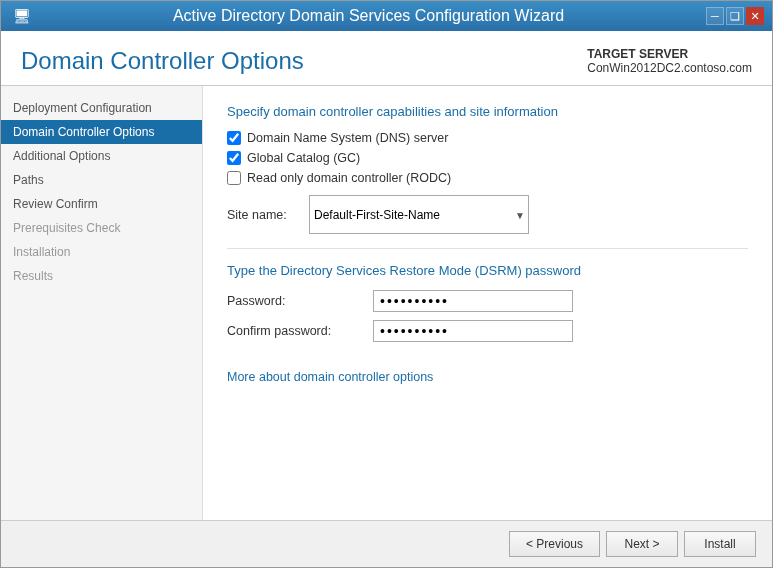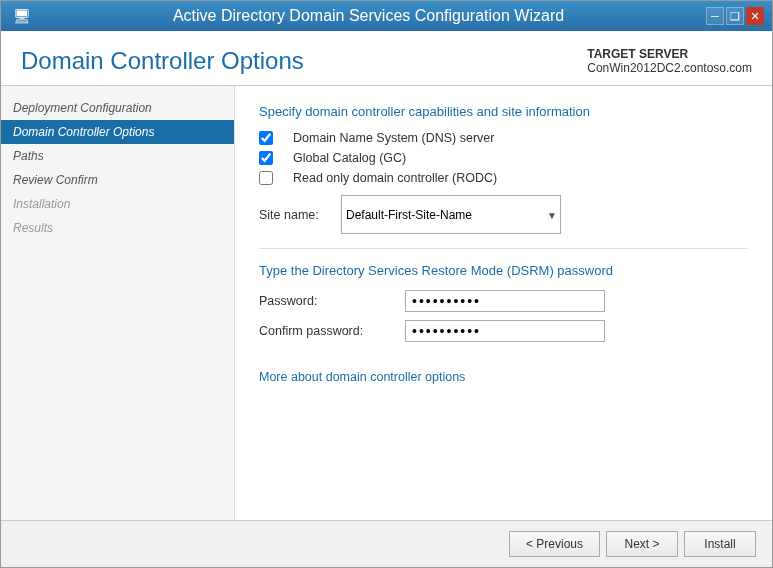--- a/index.html
+++ b/index.html
@@ -88,26 +88,25 @@
     .target-server-name {
       color: #333;
       display: block;
     }
     .content {
       display: flex;
       flex: 1;
       overflow: hidden;
     }
     .sidebar {
-      width: 234px;
+      width: 202px;
       background: #f5f5f5;
       border-right: 1px solid #ddd;
       padding: 10px 0;
       flex-shrink: 0;
-      font-style: italic;
     }
     .sidebar-item {
       padding: 5px 12px;
       color: #555;
       font-size: 12px;
       cursor: pointer;
     }
     .sidebar-item.active {
       background: #1a6ea8;
       color: white;
@@ -124,21 +123,21 @@
     }
     .section-title {
       color: #1a6ea8;
       font-size: 13px;
       margin-bottom: 12px;
     }
     .checkbox-row {
       display: flex;
       align-items: center;
       margin-bottom: 6px;
-      gap: 20px;
+      gap: 6px;
     }
     .checkbox-row input[type="checkbox"] {
       width: 14px;
       height: 14px;
     }
     .checkbox-row label {
       font-size: 12.5px;
       color: #333;
     }
     .site-name-row {
@@ -266,24 +265,30 @@
   <div class="content">
 
     <div class="sidebar">
       <div class="sidebar-item">
         <span>Deployment Configuration</span>
       </div>
       <div class="sidebar-item active">
         <span>Domain Controller Options</span>
       </div>
       <div class="sidebar-item">
+        <span>Additional Options</span>
+      </div>
+      <div class="sidebar-item">
         <span>Paths</span>
       </div>
       <div class="sidebar-item">
         <span>Review Confirm</span>
+      </div>
+      <div class="sidebar-item disabled">
+        <span>Prerequisites Check</span>
       </div>
       <div class="sidebar-item disabled">
         <span>Installation</span>
       </div>
       <div class="sidebar-item disabled">
         <span>Results</span>
       </div>
     </div>
 
     <div class="main">

